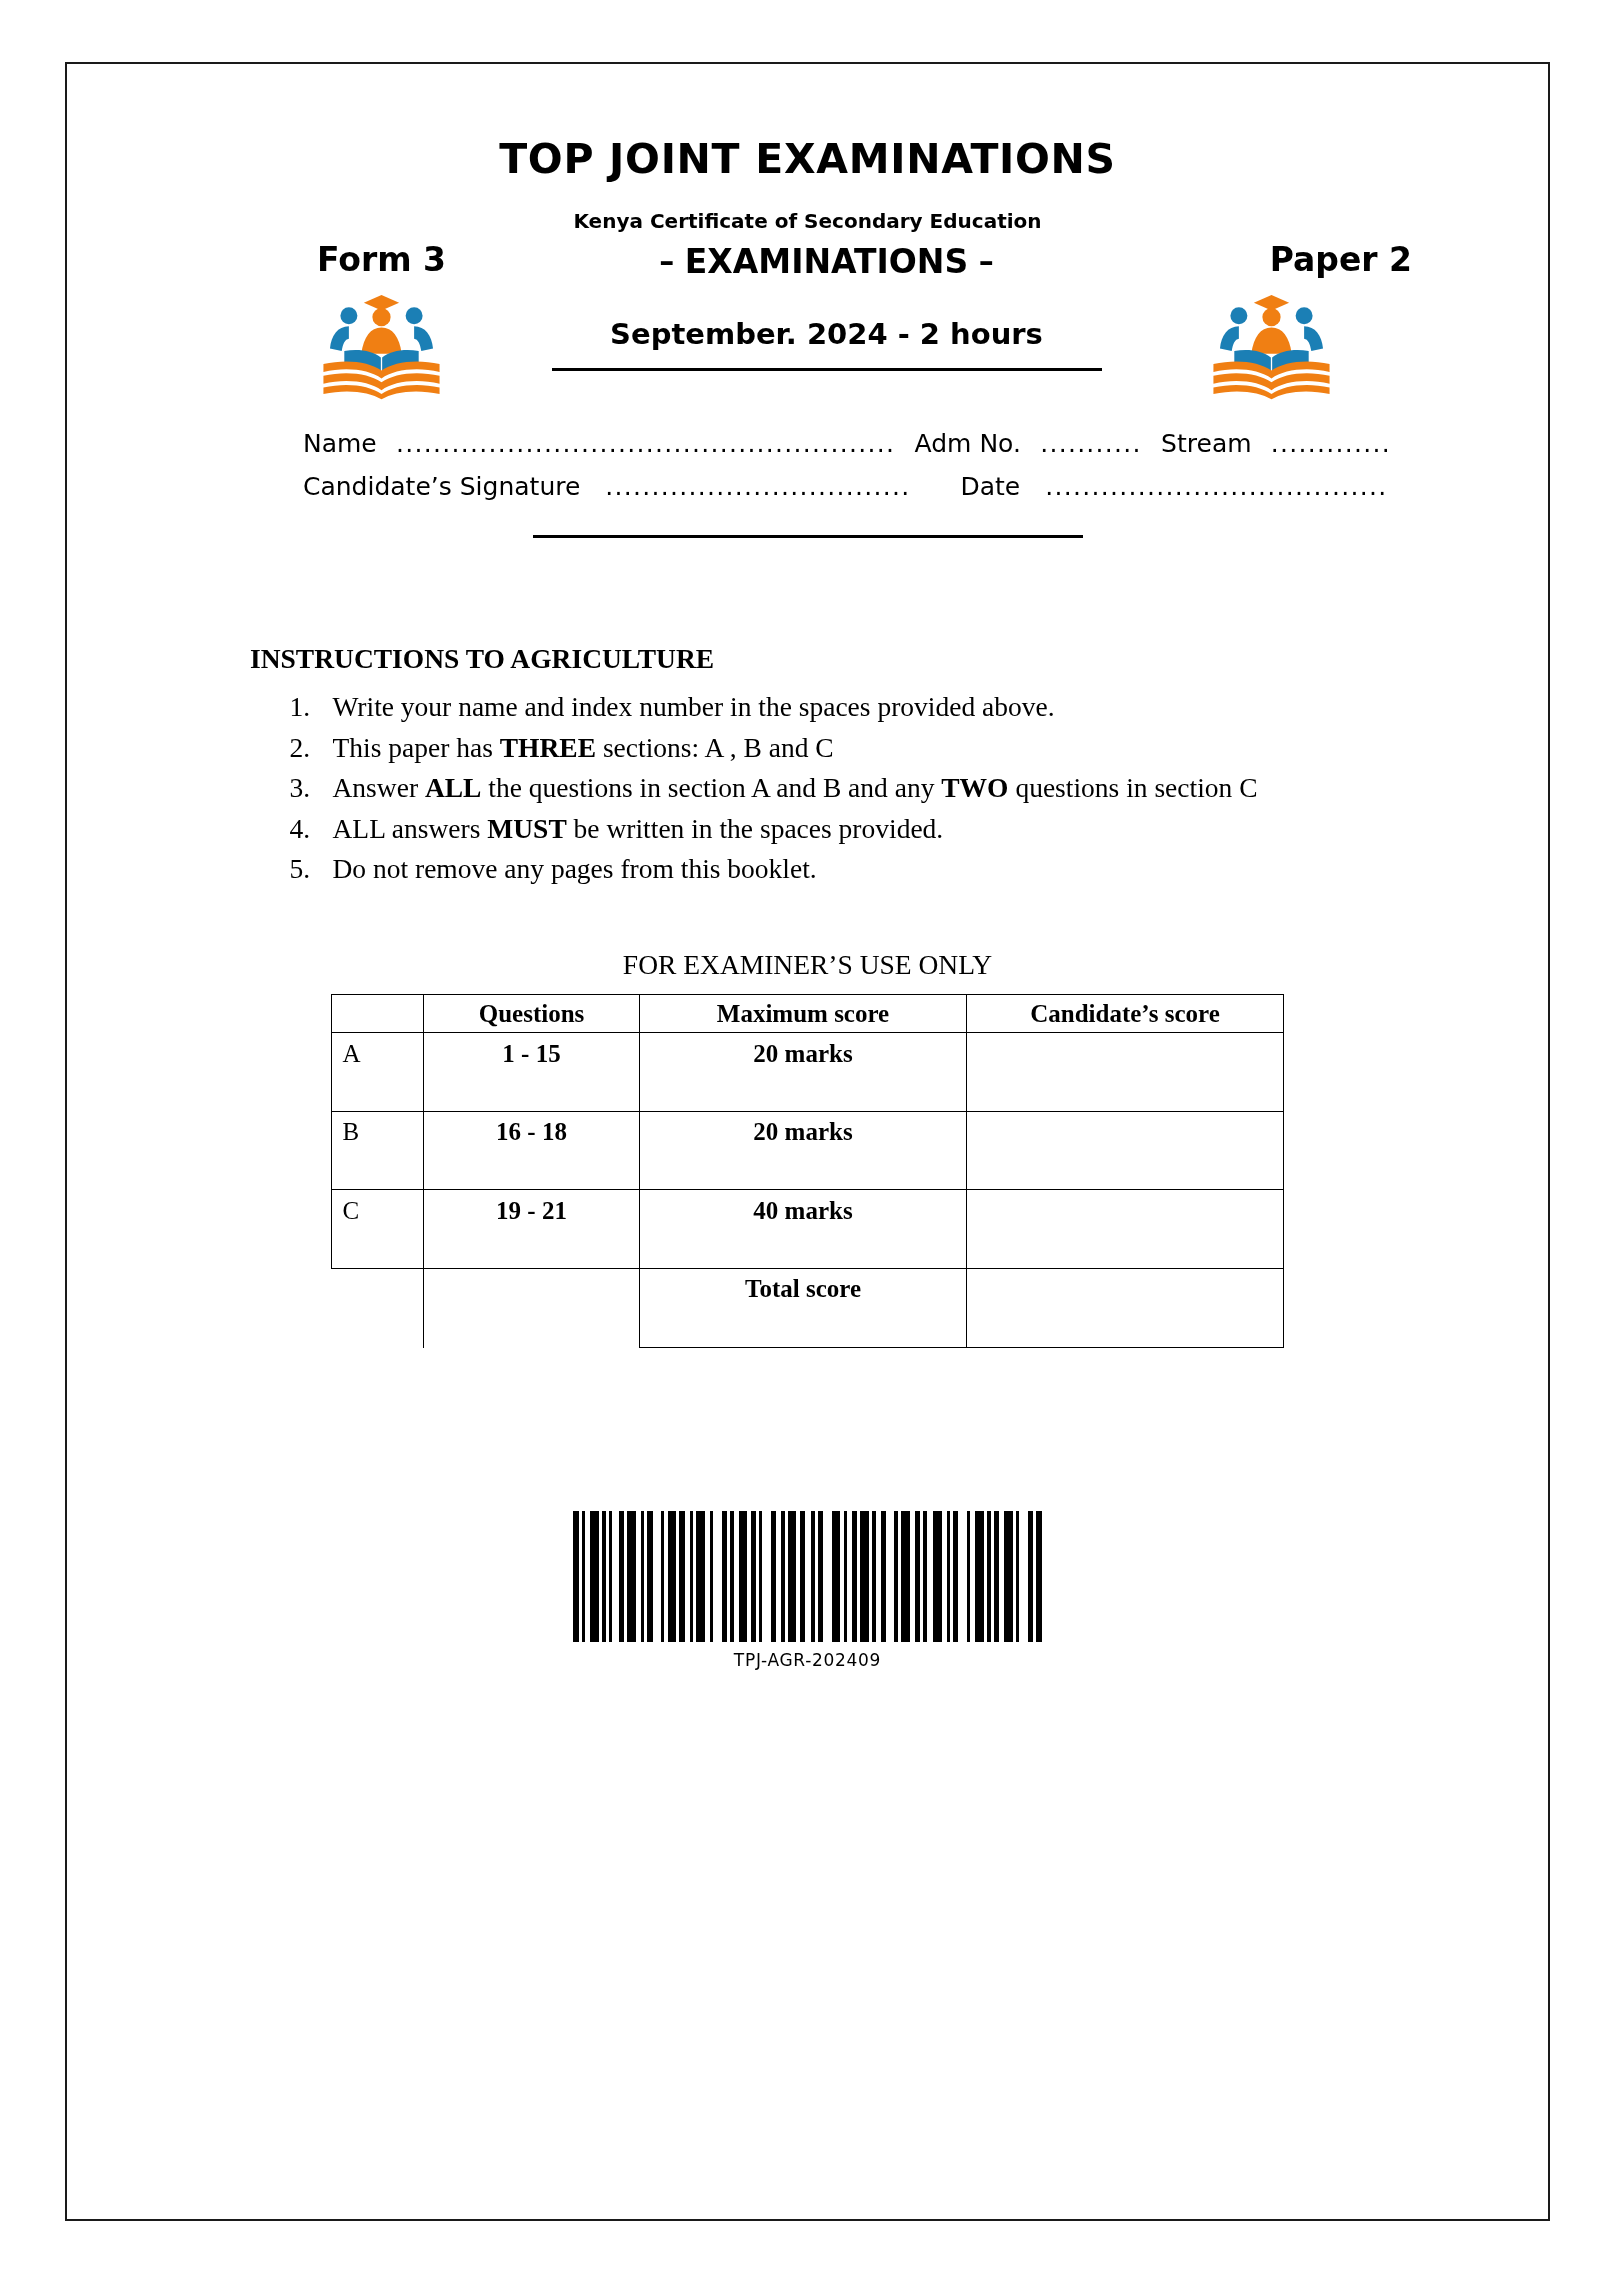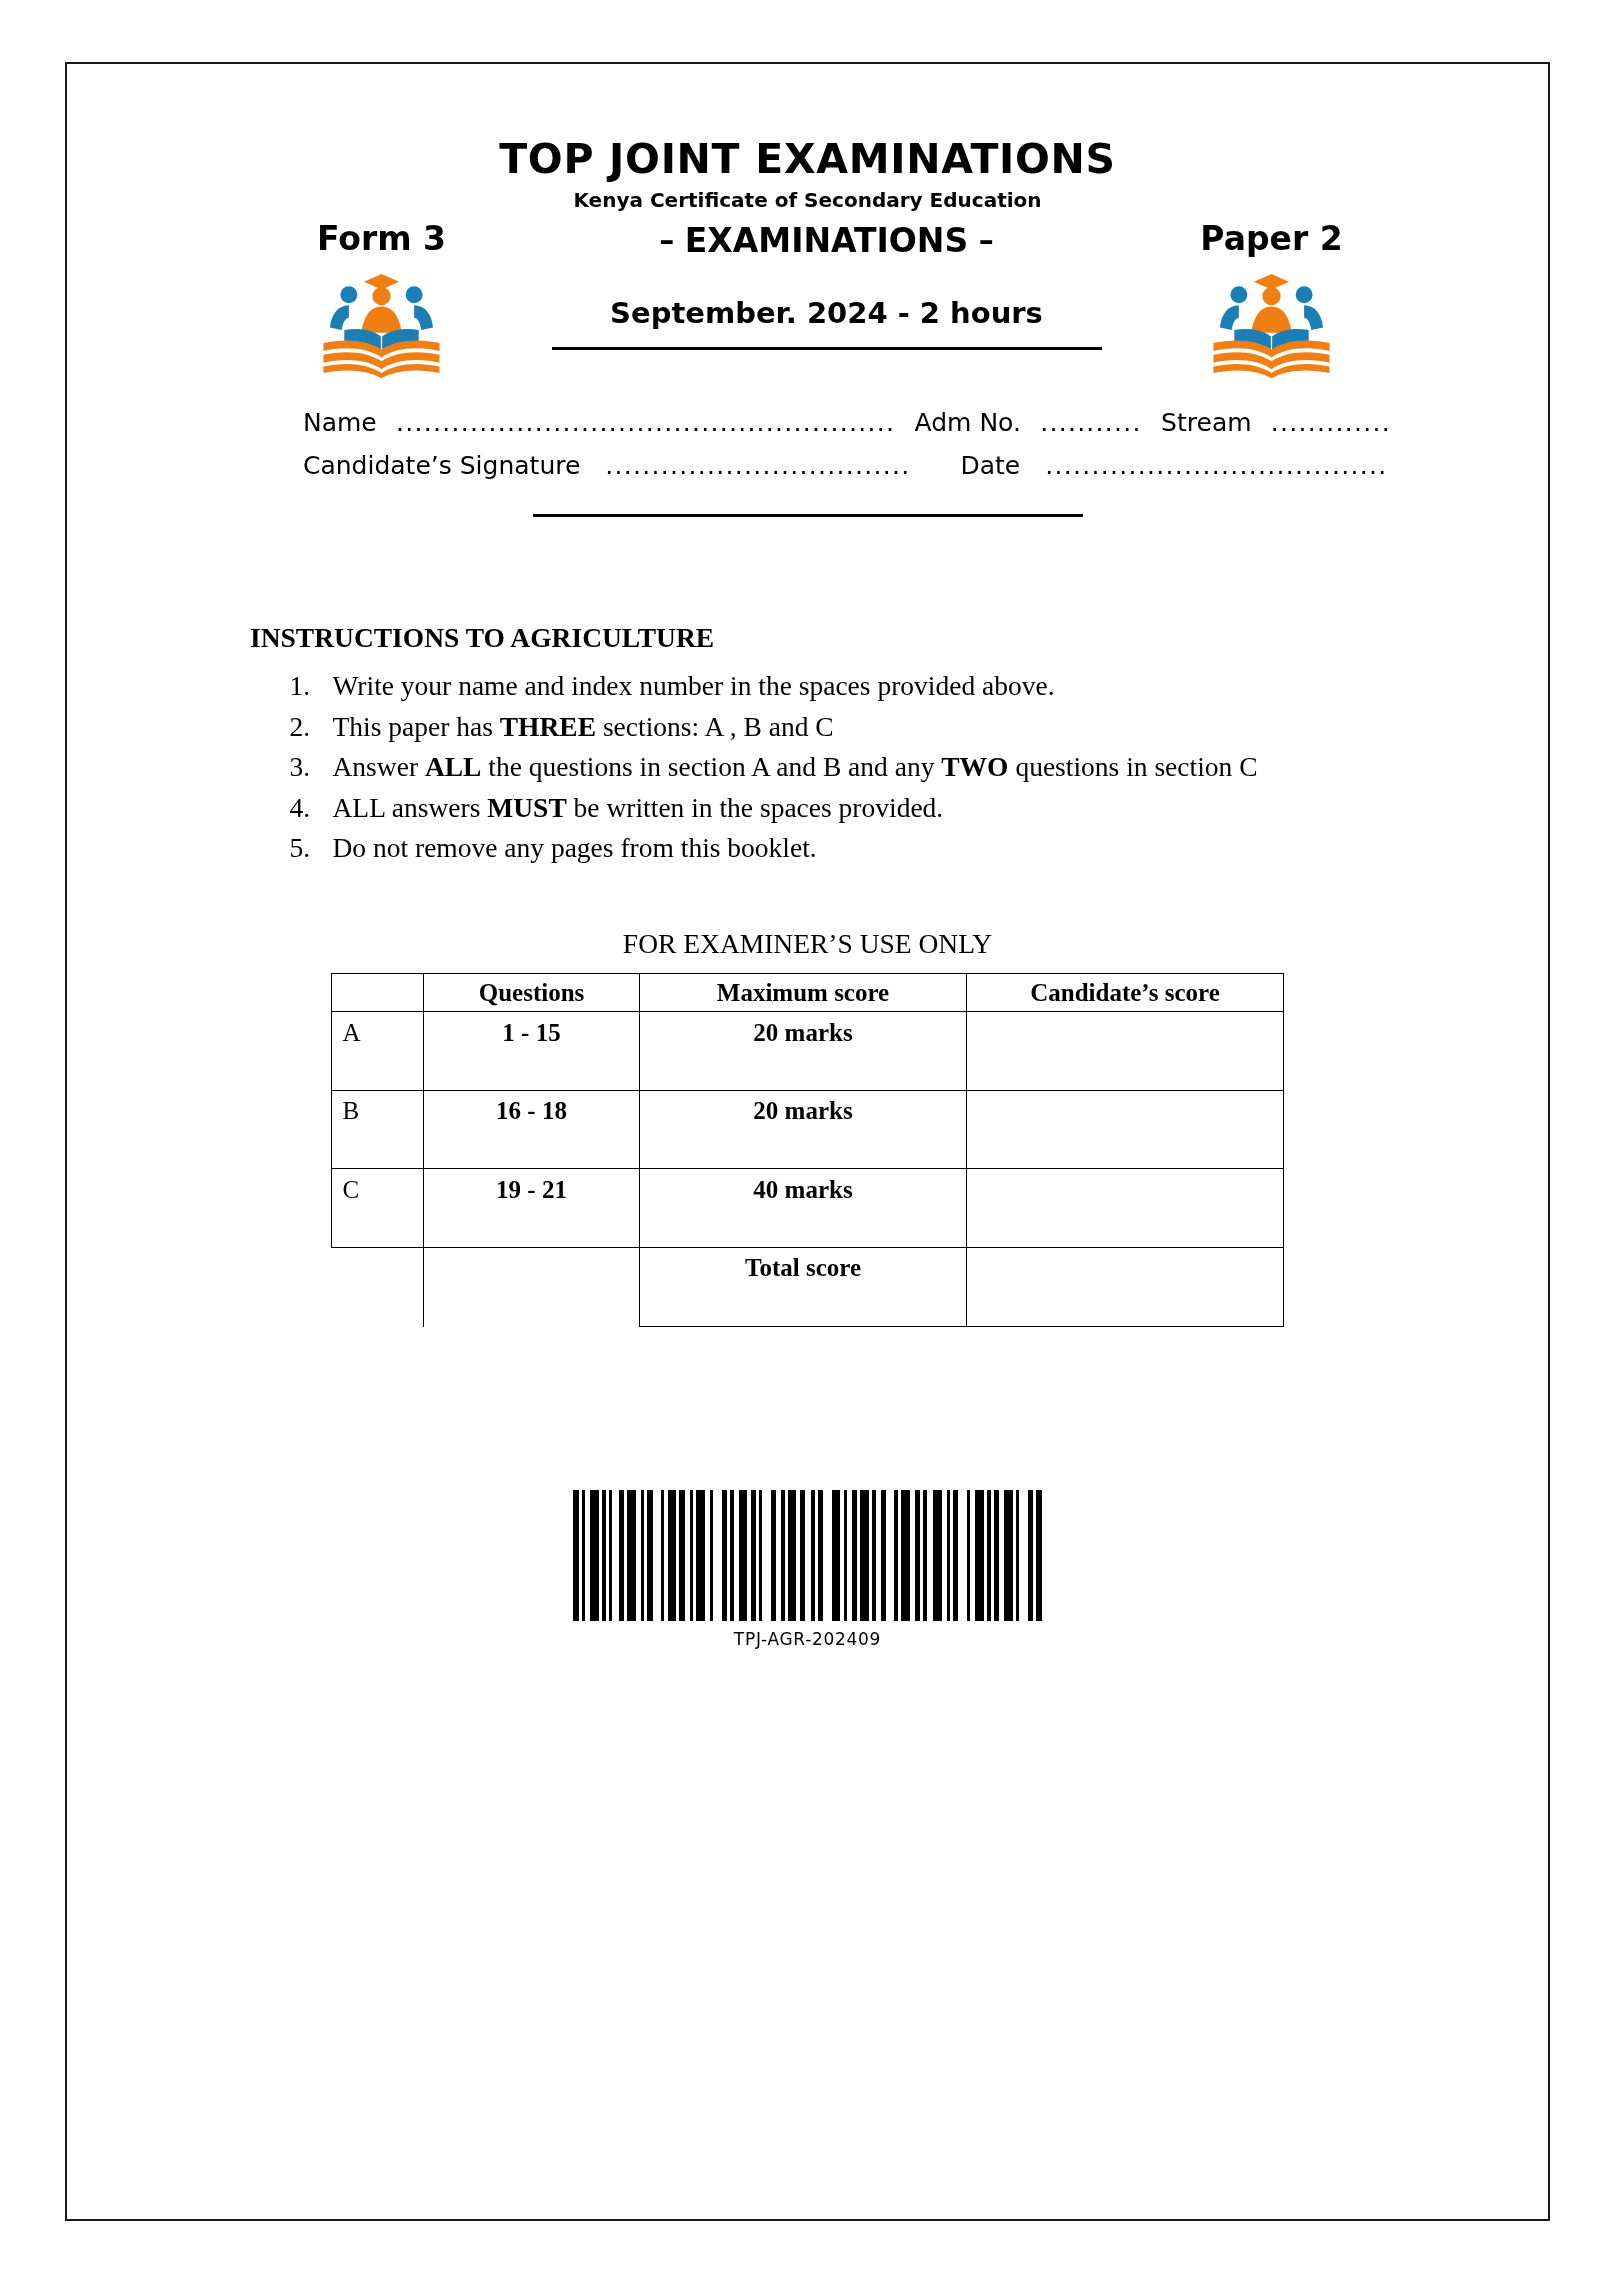--- a/index.html
+++ b/index.html
@@ -37,36 +37,36 @@
     font-weight: bold;
     font-size: 41px;
     letter-spacing: 0.7px;
     margin-top: 71px;
   }
   .hdr-sub {
     text-align: center;
     font-family: "DejaVu Sans", sans-serif;
     font-weight: bold;
     font-size: 20px;
-    margin-top: 5px;
+    margin-top: 26px;
   }
   .hdr-row {
     display: flex;
     align-items: flex-start;
     justify-content: center;
     margin-top: 9.2px;
     padding-left: 38px;
   }
   .hdr-left {
     width: 281px;
     text-align: center;
   }
   .hdr-right {
     width: 281px;
-    text-align: center;
+    text-align: right;
   }
   .hdr-center {
     width: 609px;
     text-align: center;
   }
   .form-label, .paper-label {
     font-family: "DejaVu Sans", sans-serif;
     font-weight: bold;
     font-size: 33px;
     line-height: 1.1;

